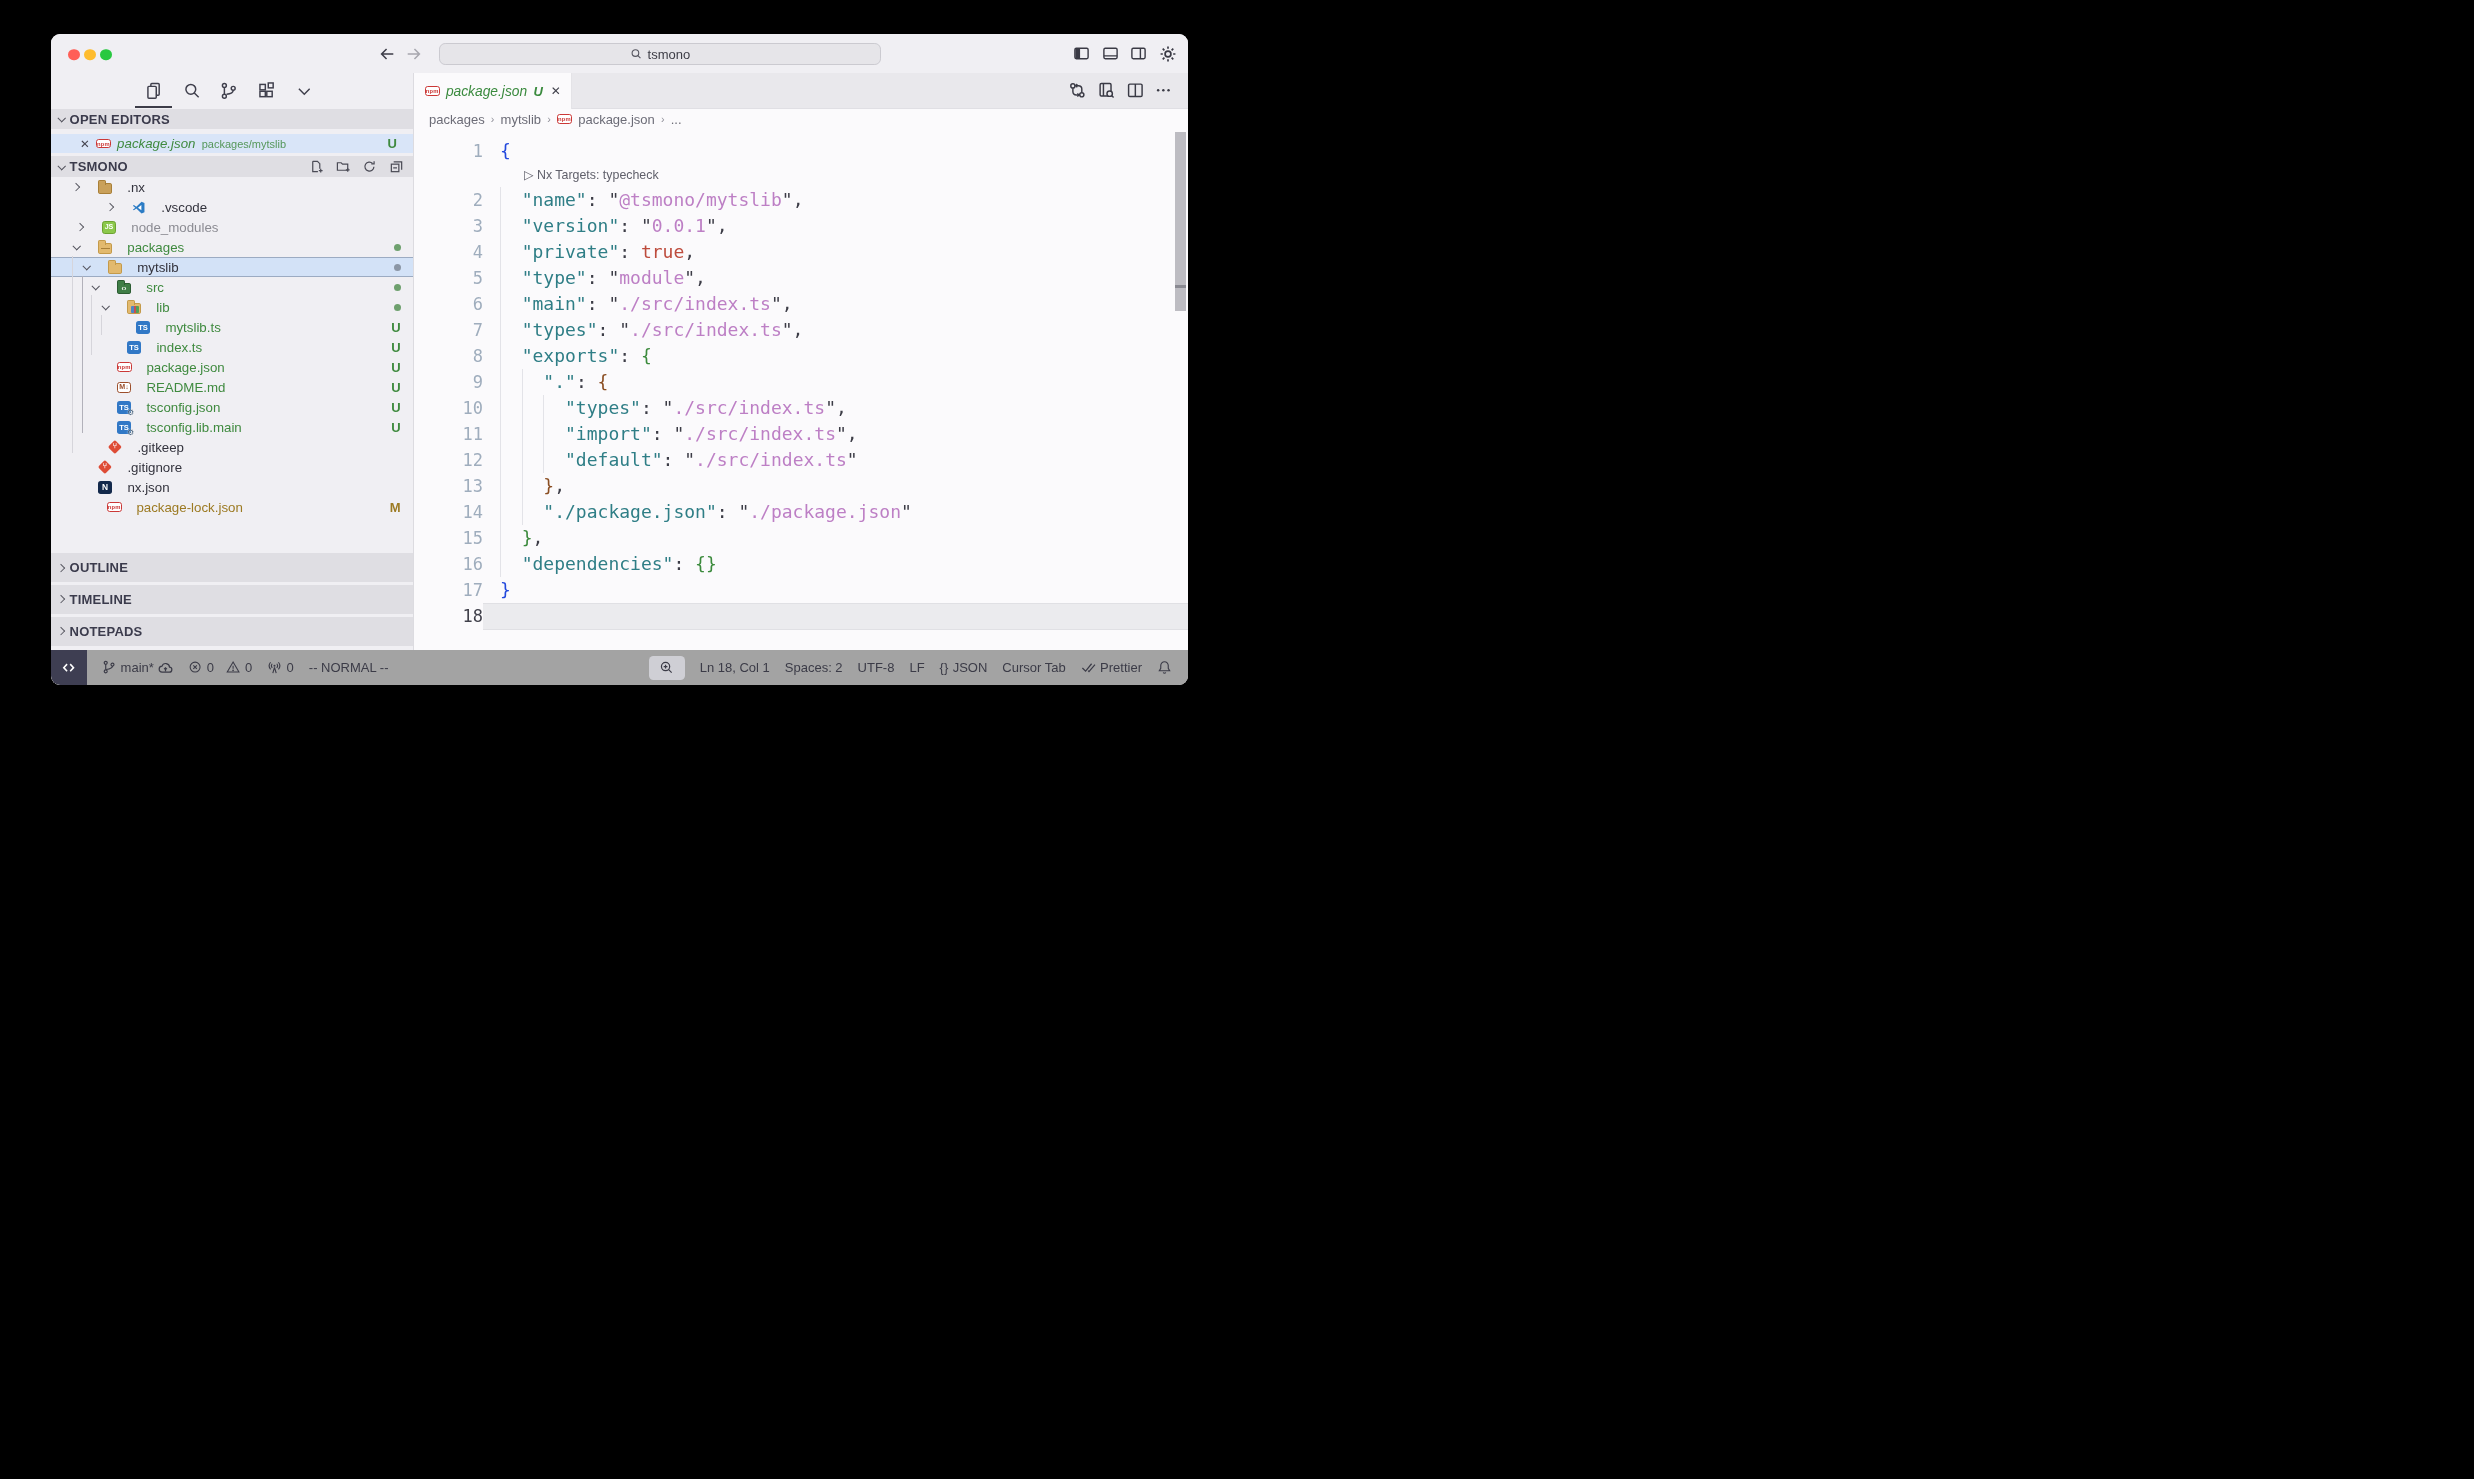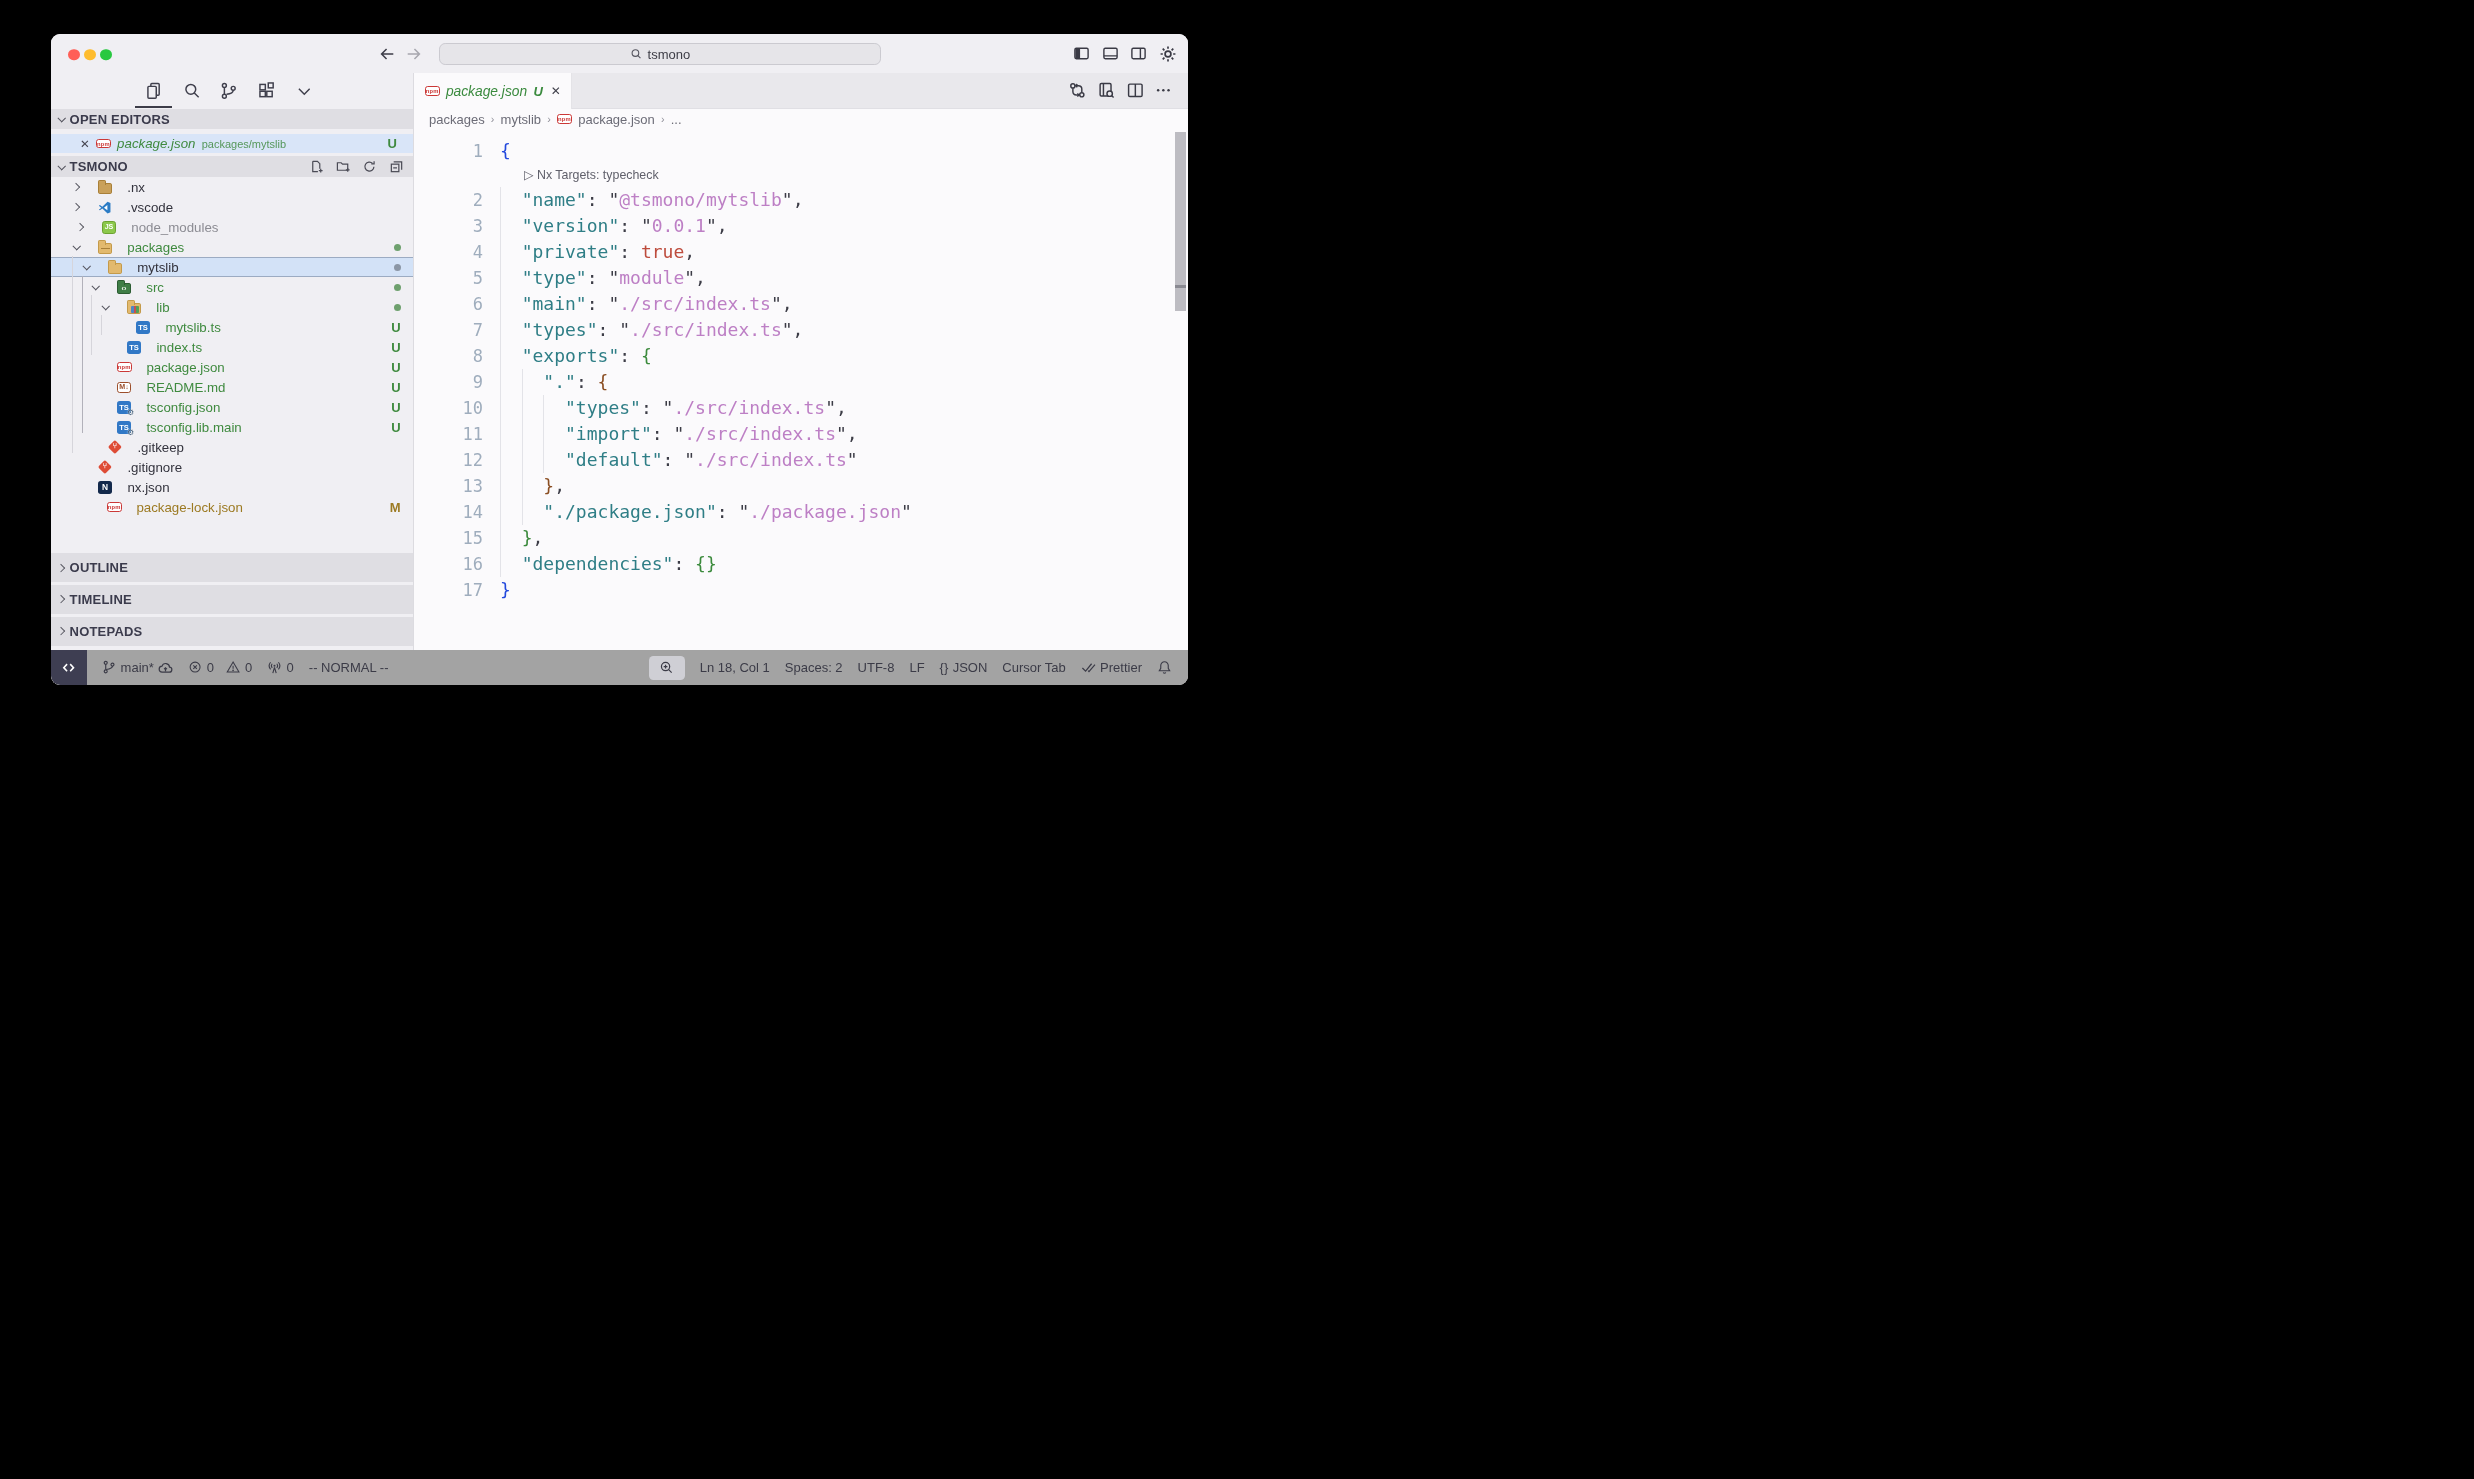--- a/index.html
+++ b/index.html
@@ -257,21 +257,21 @@
 
       <div id="tree">
           <div class="trow" style="padding-left: 22px;">
             <span class="chev right" style="margin-right:5.3px;"></span>
             <span class="fico">
               <span class="fold brown"></span>
             </span>
             <span class="lbl plain">.nx</span>
             <span class="sp"></span>
           </div>
-          <div class="trow" style="padding-left: 22px;">
+          <div class="trow" style="padding-left: 22px; margin-left: 34px;">
             <span class="chev right" style="margin-right:5.3px;"></span>
             <span class="fico">
               <svg width="13.3" height="13.3" viewBox="0 0 16 16">
                 <path fill="#2c7cc5" d="M11.5 1 5.2 7 2.3 4.8 1 5.6l3 2.4-3 2.4 1.3.8L5.2 9l6.3 6 3.5-1.6v-11z"></path>
                 <path fill="#fff" d="M11.3 4.8v6.4L7.2 8z"></path>
               </svg>
             </span>
             <span class="lbl plain">.vscode</span>
             <span class="sp"></span>
           </div>
@@ -555,20 +555,24 @@
             <span class="lc"><span class="cguide" style="left: 17.3px;"></span>  <span class="tk-b2">}</span><span class="tk-p">,</span></span>
           </div>
           <div class="crow">
             <span class="ln">16</span>
             <span class="lc"><span class="cguide" style="left: 17.3px;"></span>  <span class="tk-k">"dependencies"</span><span class="tk-p">: </span><span class="tk-b2">{}</span></span>
           </div>
           <div class="crow">
             <span class="ln">17</span>
             <span class="lc"><span class="tk-b1">}</span></span>
           </div>
+          <div class="crow cur">
+            <span class="ln">18</span>
+            <span class="lc"></span>
+          </div>
         </div>
       <div class="scrollthumb"></div>
       <div class="scrollmark"></div>
     </div>
   </div>
 
   <div class="statusbar">
     <div class="remote">
       <svg width="13.3" height="13.3" viewBox="0 0 12 12" fill="none" stroke="#fff" stroke-width="1.4">
           <path d="M4.6 2.8 1.6 6l3 3.2M7.4 2.8l3 3.2-3 3.2"></path>

